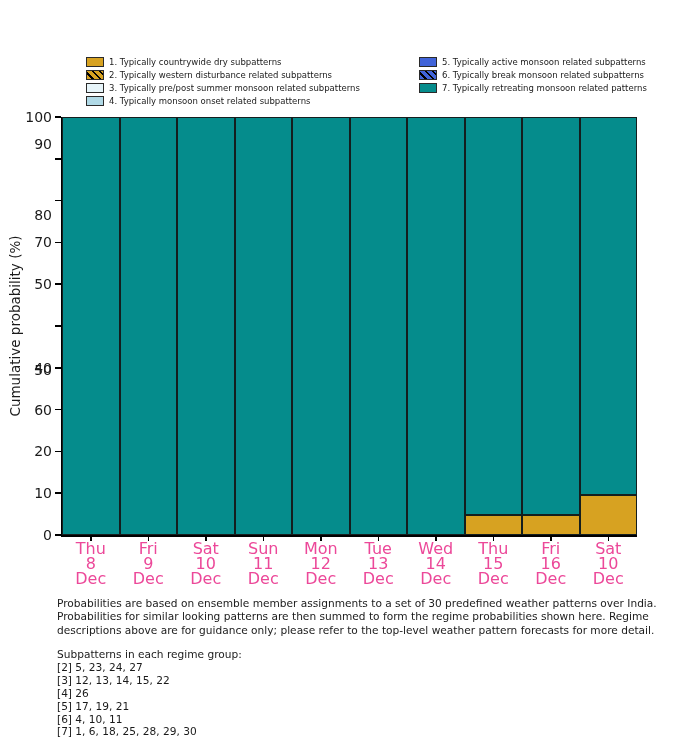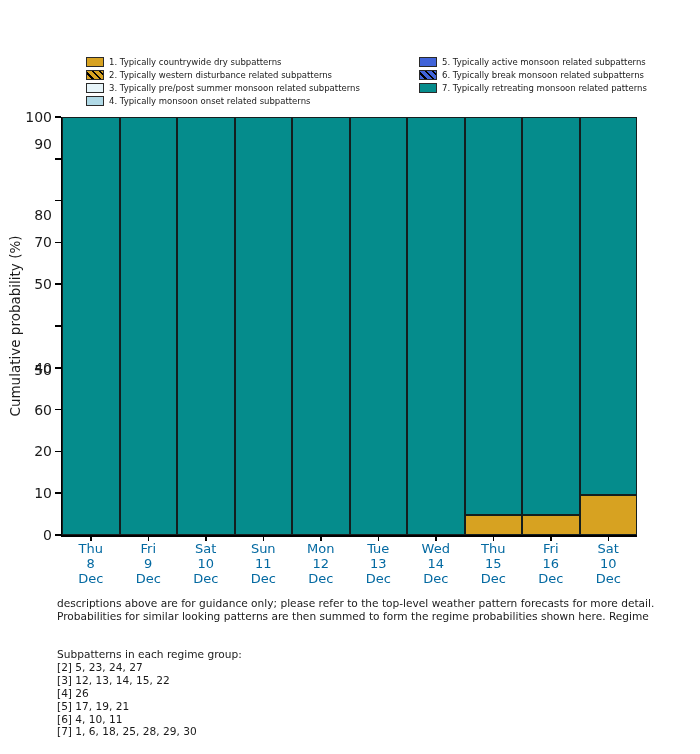--- a/index.html
+++ b/index.html
@@ -16,21 +16,21 @@
   .swatch{width:16px;height:8px;border:1px solid #2a2a2a;margin-right:5px;flex:0 0 auto;}
   .swatch.hatched{background-image:repeating-linear-gradient(45deg,rgba(0,0,0,0) 0 3.5px,#000 3.5px 5px);}
   .legend-label{font-size:8.5px;white-space:nowrap;color:#1a1a1a;}
   .plot{position:absolute;left:62px;top:117px;width:575px;height:418px;}
   .bars{position:absolute;left:0;top:0;width:100%;height:100%;display:flex;}
   .bar{position:relative;flex:1 1 0;}
   .seg{position:absolute;left:0;right:0;box-sizing:border-box;border:1px solid #141e1e;}
   .spine{position:absolute;background:#000;}
   .ytick-label{position:absolute;left:0;width:52px;text-align:right;font-size:14px;line-height:14px;color:#1a1a1a;}
   .tickmark{position:absolute;background:#000;}
-  .xtick-label{position:absolute;width:70px;text-align:center;font-size:13px;line-height:15.2px;color:#0369a1;}
+  .xtick-label{position:absolute;width:70px;text-align:center;font-size:16px;line-height:15.2px;color:#ec4899;}
   .ylabel{position:absolute;left:15px;top:326px;transform:translate(-50%,-50%) rotate(-90deg);
     white-space:nowrap;font-size:13.5px;color:#1a1a1a;}
   .footnote{position:absolute;left:57px;top:597px;font-size:10.6px;line-height:13.4px;color:#1a1a1a;}
   .subpatterns{position:absolute;left:57px;top:648px;font-size:10.6px;line-height:12.9px;color:#1a1a1a;}
 </style>
 </head>
 <body>
 
 <div class="figure">
 
@@ -189,22 +189,23 @@
           <div class="seg" style="bottom: 4.8%; height: 95.2%; background-color: rgb(5, 140, 140); border-color: rgb(20, 30, 30);"></div>
         </div>
         <div class="bar">
           <div class="seg" style="bottom: 0%; height: 9.5%; background-color: rgb(215, 162, 33); border-color: rgb(20, 30, 30);"></div>
           <div class="seg" style="bottom: 9.5%; height: 90.5%; background-color: rgb(5, 140, 140); border-color: rgb(20, 30, 30);"></div>
         </div>
       </div>
   </div>
 
   <div class="footnote">
+    <div>Probabilities are based on ensemble member assignments to a set of 30 predefined weather patterns over India.</div>
+    <div>Probabilities for similar looking patterns are then summed to form the regime probabilities shown here. Regime</div>
     <div>descriptions above are for guidance only; please refer to the top-level weather pattern forecasts for more detail.</div>
-    <div>Probabilities for similar looking patterns are then summed to form the regime probabilities shown here. Regime</div>
   </div>
 
   <div class="subpatterns" id="subpatterns">
     <div>Subpatterns in each regime group:</div>
       <div>[2] 5, 23, 24, 27</div>
       <div>[3] 12, 13, 14, 15, 22</div>
       <div>[4] 26</div>
       <div>[5] 17, 19, 21</div>
       <div>[6] 4, 10, 11</div>
       <div>[7] 1, 6, 18, 25, 28, 29, 30</div>

